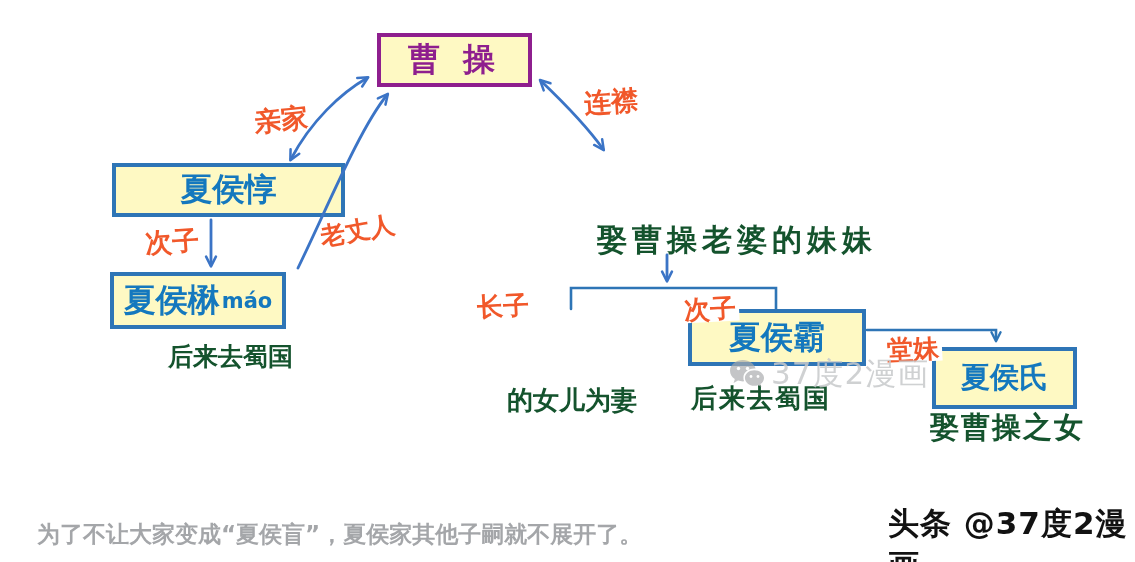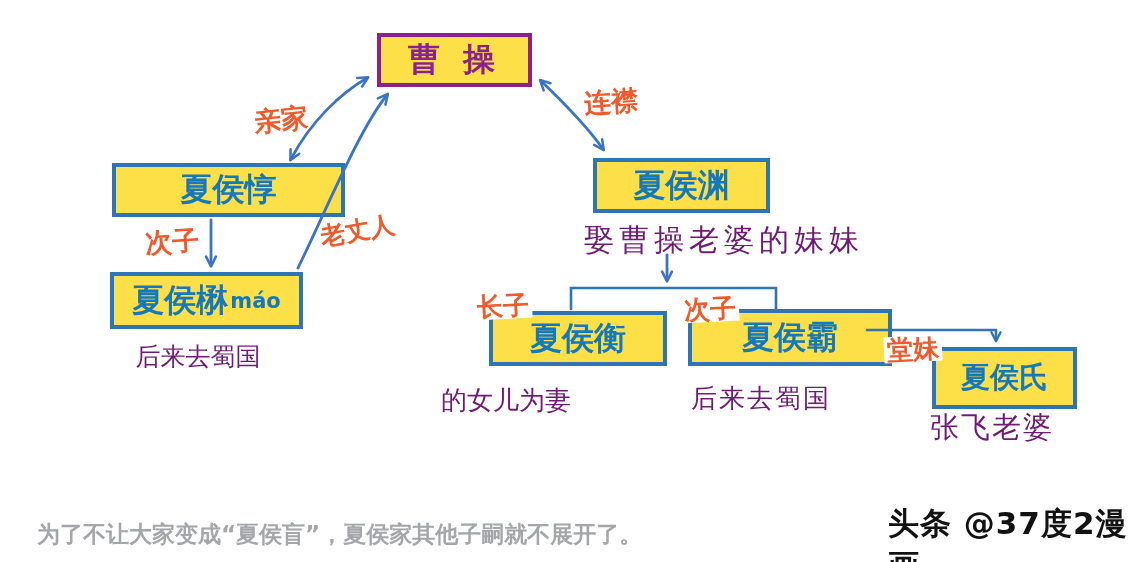--- a/index.html
+++ b/index.html
@@ -1,34 +1,34 @@
 <!DOCTYPE html>
 <html><head>
 <meta charset="utf-8">
 <style>
   html,body{margin:0;padding:0;background:#fff;}
   body{font-family:"DejaVu Sans",sans-serif;}
   #canvas{position:relative;width:1135px;height:562px;background:#fff;overflow:hidden;}
 
   
-  .node{position:absolute;background:#fde047;border:4px solid #2E75B6;display:flex;
+  .node{position:absolute;background:#fef9c3;border:4px solid #2E75B6;display:flex;
         align-items:center;justify-content:center;box-sizing:border-box;z-index:2;}
   .node .nm{color:#1478BE;font-weight:bold;font-size:32px;white-space:nowrap;}
   .node.purple{border-color:#8E1F8E;}
   .node.purple .nm{color:#8E1F8E;letter-spacing:6px;}
   .node .pinyin{color:#1478BE;font-weight:bold;font-size:21px;margin-left:2px;}
 
   
   .rel{position:absolute;color:#F1582A;font-weight:bold;font-size:27px;white-space:nowrap;
        z-index:4;line-height:1;}
   .rel.onbox{background:#fff;padding:0 3px;}
 
   
-  .note{position:absolute;color:#701a75;font-weight:normal;white-space:nowrap;z-index:2;
-        text-align:center;}
+  .note{position:absolute;color:#14532d;font-weight:bold;white-space:nowrap;z-index:2;
+        text-align:right;}
 
   
   #arrows{position:absolute;left:0;top:0;z-index:3;pointer-events:none;}
 
   
   .wm{position:absolute;left:727px;top:353px;display:flex;align-items:center;z-index:5;
       opacity:.85;}
   .wm-text{color:#C7C9CB;font-size:31px;margin-left:4px;letter-spacing:1px;}
 
   
@@ -68,34 +68,28 @@
   </svg>
 
   <div class="node purple" style="left:377px;top:33px;width:155px;height:54px">
     <span class="nm">曹 操</span>
   </div>
 
   <div class="node" style="left:112px;top:163px;width:233px;height:54px">
     <span class="nm">夏侯惇</span>
   </div>
 
-  <div class="node" style="left:110px;top:272px;width:193px;height:57px">
+  <div class="node" style="left:110px;top:272px;width:176px;height:57px">
     <span class="nm">夏侯楙</span>
     <span class="pinyin">máo</span>
   </div>
 
-  <div class="node" style="left:593px;top:158px;width:177px;height:55px">
-    <span class="nm">夏侯渊</span>
-  </div>
 
-  <div class="node" style="left:489px;top:311px;width:178px;height:55px">
-    <span class="nm">夏侯衡</span>
-  </div>
 
-  <div class="node" style="left:688px;top:309px;width:204px;height:57px">
+  <div class="node" style="left:688px;top:309px;width:178px;height:57px">
     <span class="nm">夏侯霸</span>
   </div>
 
   <div class="node" style="left:932px;top:347px;width:145px;height:62px">
     <span class="nm" style="font-size:29px">夏侯氏</span>
   </div>
 
   <div class="rel" style="left:254px;top:106px;transform:rotate(-6deg)">亲家</div>
   <div class="rel" style="left:584px;top:88px;transform:rotate(-4deg)">连襟</div>
   <div class="rel" style="left:145px;top:228px;transform:rotate(-4deg)">次子</div>
@@ -109,19 +103,39 @@
   <div class="note" style="left:103px;top:338px;width:190px;font-size:25px;line-height:37px">
     <div>后来去蜀国</div>
   </div>
 
   <div class="note" style="left:375px;top:380px;width:262px;font-size:26px;line-height:40px">
     <div>的女儿为妻</div>
   </div>
 
   <div class="note" style="left:691px;top:381px;font-size:26px;letter-spacing:2px">后来去蜀国</div>
 
-  <div class="note" style="left:930px;top:408px;font-size:29px;letter-spacing:2px">张飞老婆</div>
+  <div class="note" style="left:930px;top:408px;font-size:29px;letter-spacing:2px">娶曹操之女</div>
 
+  <div class="wm">
+    <span style="display:inline-flex">
+      <svg width="40" height="40" viewBox="0 0 40 40">
+        <g fill="#A9ABAD" opacity="0.8">
+          <path d="M16,6 C8.8,6 3,10.8 3,16.8 C3,20.2 4.9,23.2 7.8,25.1 L6.6,28.9 L11,26.6
+                   C12.5,27.1 14.2,27.4 16,27.4 C16.4,27.4 16.8,27.4 17.2,27.3
+                   C16.7,26.2 16.4,25 16.4,23.7 C16.4,18.6 21.2,14.5 27.1,14.5
+                   C27.6,14.5 28.1,14.5 28.6,14.6 C27.3,9.7 22.2,6 16,6 Z"></path>
+          <path d="M27.3,16.2 C22.1,16.2 17.9,19.7 17.9,24 C17.9,28.3 22.1,31.8 27.3,31.8
+                   C28.6,31.8 29.9,31.6 31,31.2 L34.4,33 L33.5,30.1 C35.6,28.7 37,26.5 37,24
+                   C37,19.7 32.6,16.2 27.3,16.2 Z"></path>
+        </g>
+        <circle cx="11.5" cy="14.5" r="1.7" fill="#fff"></circle>
+        <circle cx="20.5" cy="14.5" r="1.7" fill="#fff"></circle>
+        <circle cx="24.0" cy="22.5" r="1.4" fill="#fff"></circle>
+        <circle cx="31.0" cy="22.5" r="1.4" fill="#fff"></circle>
+      </svg>
+    </span>
+    <span class="wm-text">37度2漫画</span>
+  </div>
 
   <div class="caption">为了不让大家变成“夏侯盲”，夏侯家其他子嗣就不展开了。</div>
   <div class="credit">头条 @37度2漫画</div>
 
 </div>
 
 </body></html>

